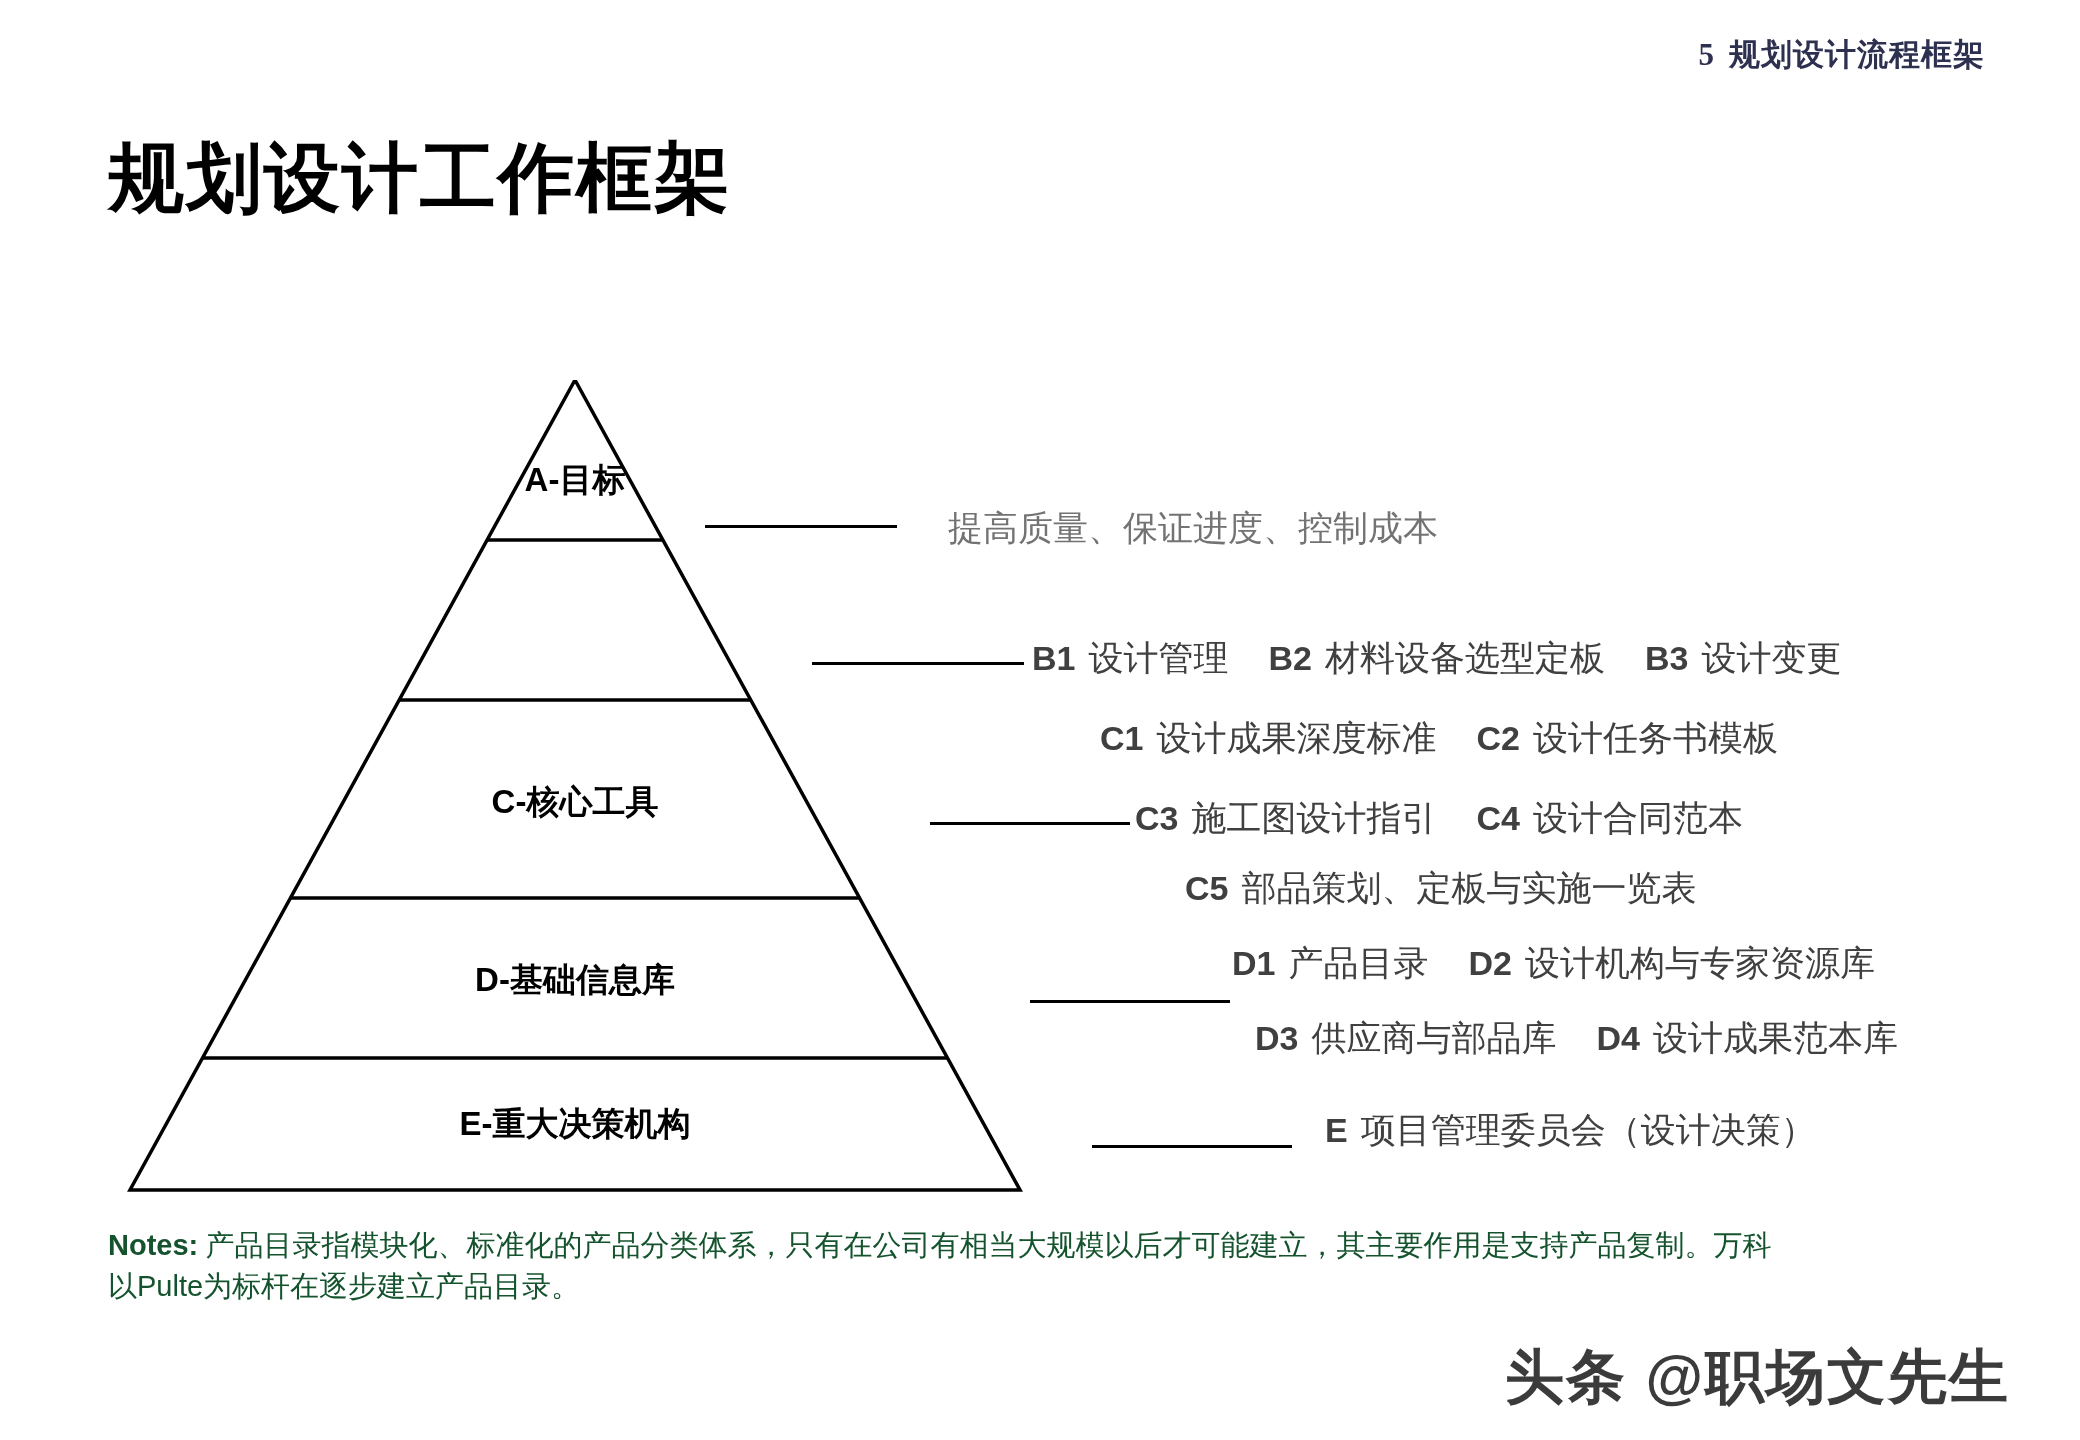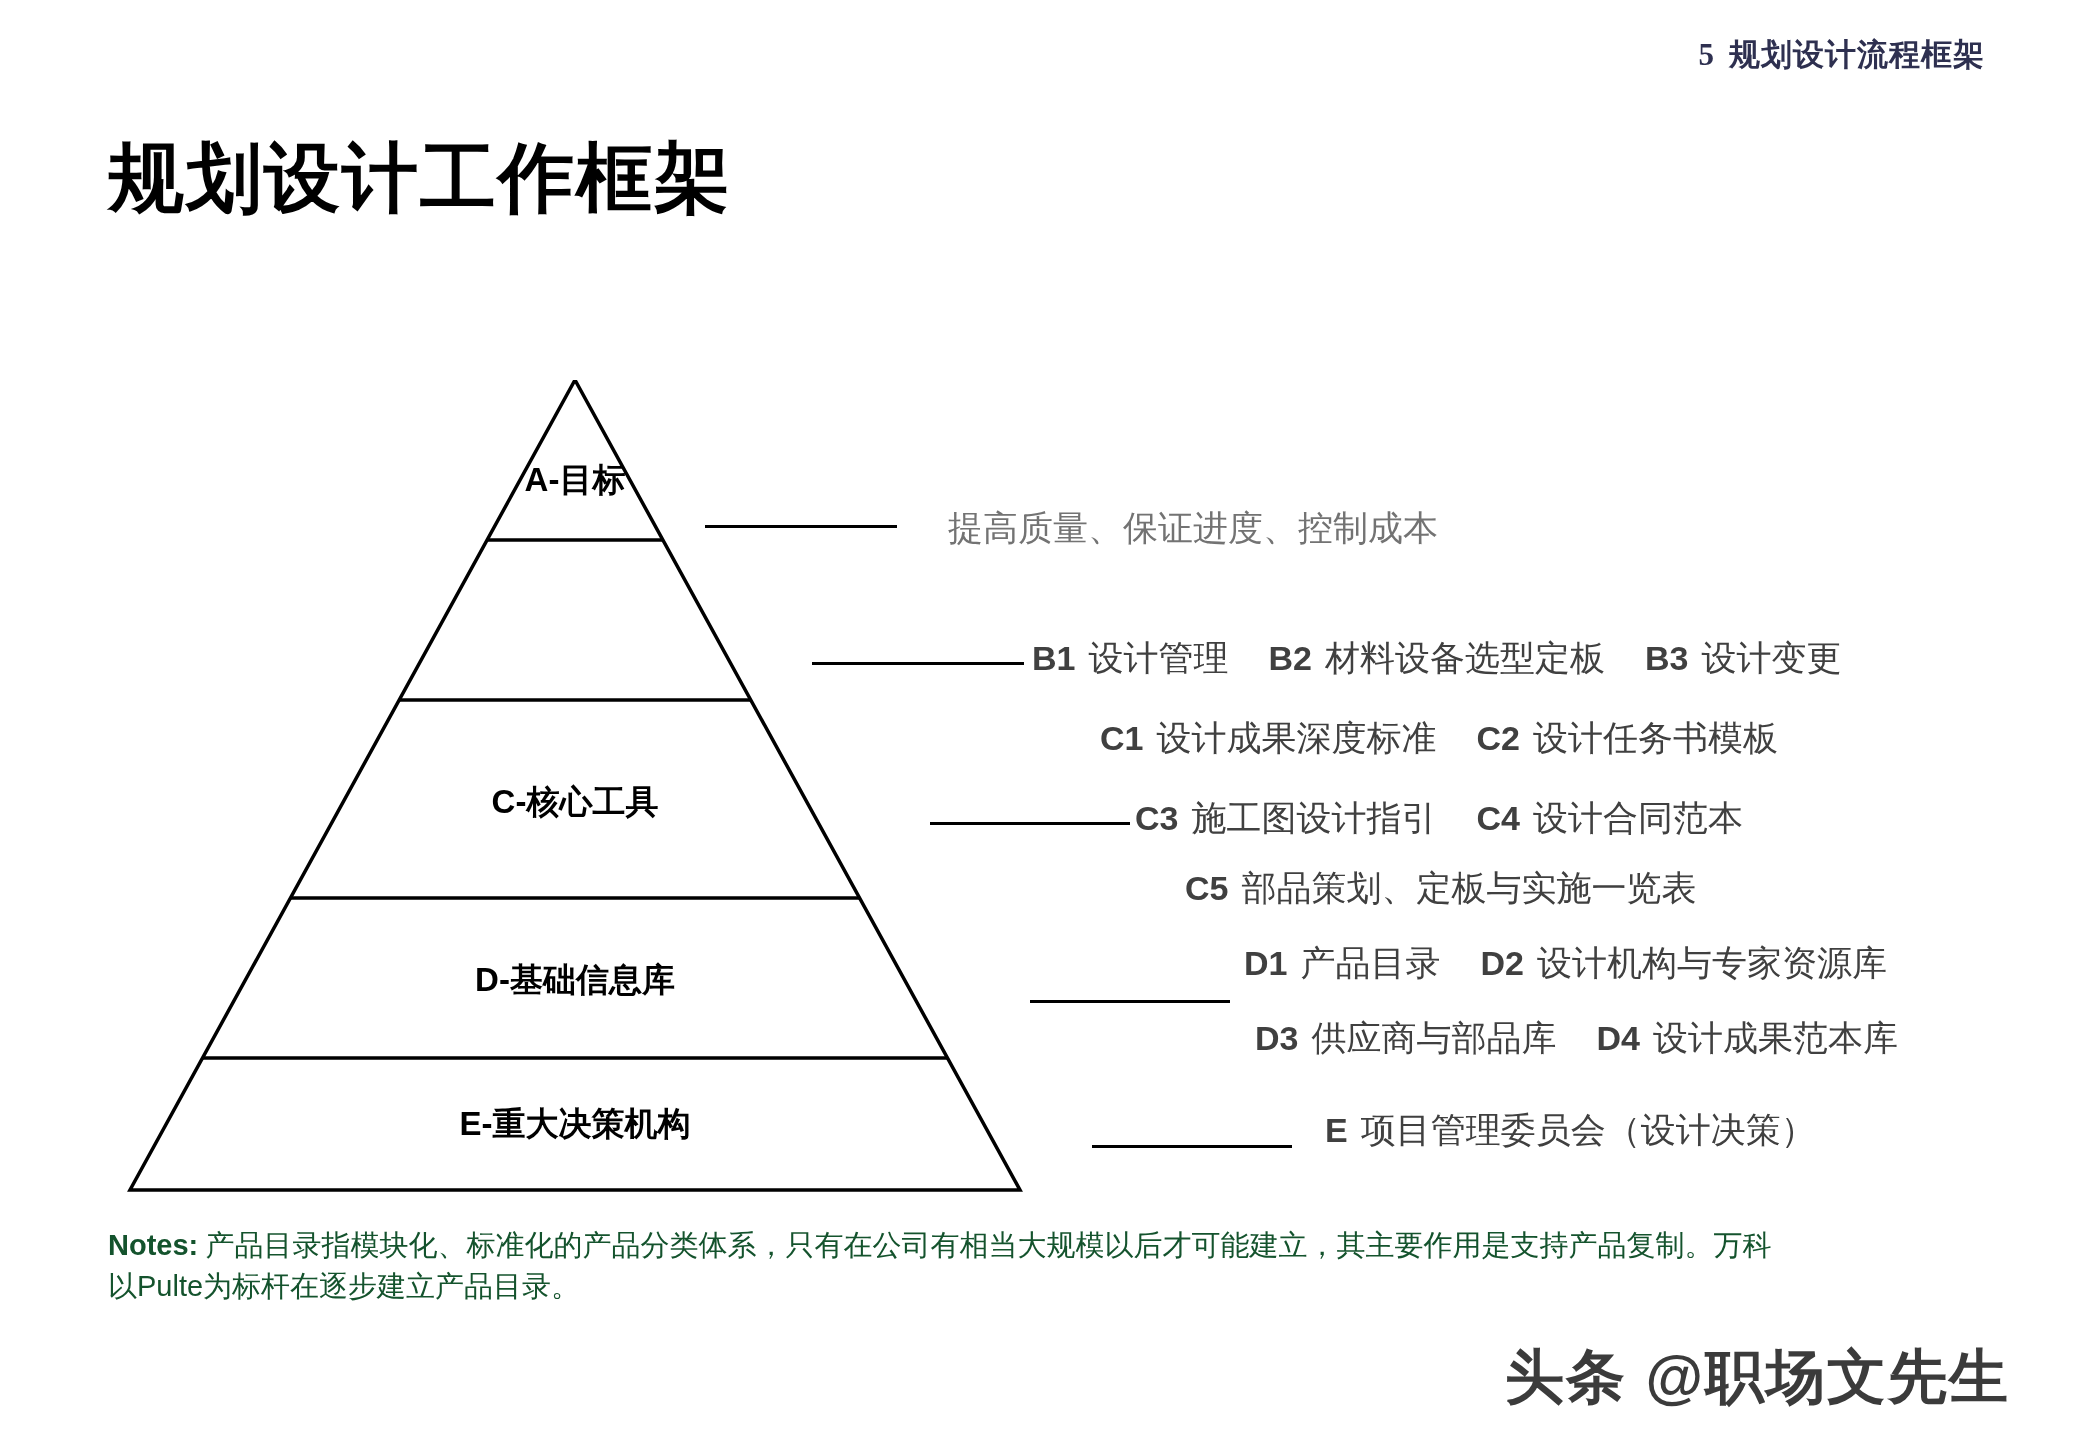--- a/index.html
+++ b/index.html
@@ -199,21 +199,21 @@
 </div>
 
 <div class="detail-row" style="left:1135px; top:800px;">
   <span class="code">C3</span><span class="gap-s"></span><span class="txt">施工图设计指引</span><span class="gap-l"></span><span class="code">C4</span><span class="gap-s"></span><span class="txt">设计合同范本</span>
 </div>
 
 <div class="detail-row" style="left:1185px; top:870px;">
   <span class="code">C5</span><span class="gap-s"></span><span class="txt">部品策划、定板与实施一览表</span>
 </div>
 
-<div class="detail-row" style="left:1232px; top:945px;margin-left:12px;">
+<div class="detail-row" style="left:1232px; top:945px;">
   <span class="code">D1</span><span class="gap-s"></span><span class="txt">产品目录</span><span class="gap-l"></span><span class="code">D2</span><span class="gap-s"></span><span class="txt">设计机构与专家资源库</span>
 </div>
 
 <div class="detail-row" style="left:1255px; top:1020px;">
   <span class="code">D3</span><span class="gap-s"></span><span class="txt">供应商与部品库</span><span class="gap-l"></span><span class="code">D4</span><span class="gap-s"></span><span class="txt">设计成果范本库</span>
 </div>
 
 <div class="detail-row" style="left:1325px; top:1112px;">
   <span class="code">E</span><span class="gap-s"></span><span class="txt">项目管理委员会（设计决策）</span>
 </div>

